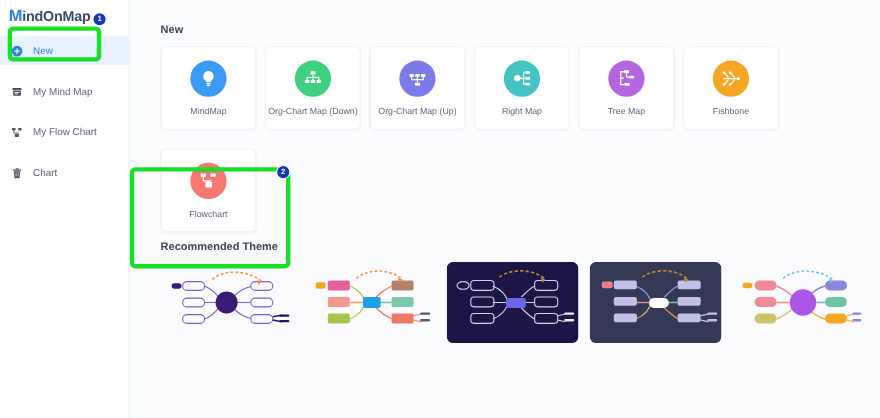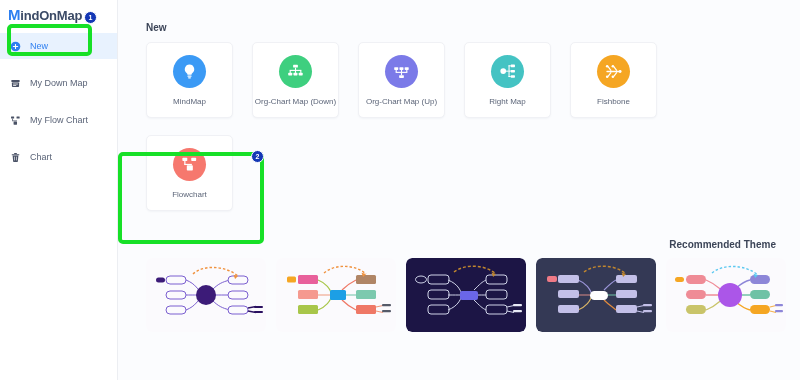--- a/index.html
+++ b/index.html
@@ -57,21 +57,21 @@
     overflow: hidden;
   }
   .section-title {
     font-size: 10px;
     font-weight: bold;
     color: #3c4558;
     margin-bottom: 9px;
   }
 
   
-  .card-row { display: flex; gap: 19px; }
+  .card-row { display: flex; gap: 8px; }
   .card {
     width: 87px; height: 76px;
     background: #ffffff;
     border: 1px solid #f0f1f5;
     border-radius: 5px;
     box-shadow: 0 1px 2px rgba(30,40,70,0.04);
     display: flex; flex-direction: column;
     align-items: center; justify-content: center;
     gap: 9px;
     cursor: pointer;
@@ -86,21 +86,21 @@
   .card-label {
     font-size: 8px;
     color: #5d6679;
     text-align: center;
     white-space: nowrap;
   }
 
   .row2 { margin-top: 17px; align-items: flex-end; }
 
   
-  .themes-title { margin-top: 28px; margin-bottom: 8px; text-align: right; }
+  .themes-title { margin-top: 8px; margin-bottom: 8px; }
   .theme-row { display: flex; gap: 10px; }
   .theme {
     width: 120px; height: 74px;
     border-radius: 6px;
     overflow: hidden;
     cursor: pointer;
     flex: 0 0 120px;
   }
   .theme svg { display: block; width: 100%; height: 100%; }
 
@@ -155,21 +155,21 @@
 
       <div class="nav-item">
         <span class="nav-icon">
           <svg viewBox="0 0 16 16" width="11" height="11">
               <rect x="2" y="3" width="12" height="3" rx="0.8" fill="#4a5266"></rect>
               <rect x="2.8" y="6.5" width="10.4" height="6.5" rx="1" fill="#4a5266"></rect>
               <rect x="4.5" y="8.2" width="7" height="1.1" fill="#fff"></rect>
               <rect x="4.5" y="10.2" width="4.5" height="1.1" fill="#fff"></rect>
             </svg>
         </span>
-        <span class="nav-label">My Down Map</span>
+        <span class="nav-label">My Mind Map</span>
       </div>
 
       <div class="nav-item">
         <span class="nav-icon">
           <svg viewBox="0 0 16 16" width="11" height="11">
               <rect x="1.5" y="2" width="4.5" height="3.2" rx="0.6" fill="#4a5266"></rect>
               <rect x="9.5" y="2" width="4.5" height="3.2" rx="0.6" fill="#4a5266"></rect>
               <rect x="3.2" y="5.2" width="1.1" height="3.2" fill="#4a5266"></rect>
               <rect x="3.2" y="8" width="7" height="1.1" fill="#4a5266"></rect>
               <rect x="5.2" y="9.6" width="5" height="4.4" rx="0.6" fill="#4a5266"></rect>
@@ -257,20 +257,36 @@
               <rect x="13.3" y="4.2" width="2.7" height="1.3" fill="#fff"></rect>
               <rect x="13.3" y="10.9" width="2.7" height="1.3" fill="#fff"></rect>
               <rect x="13.3" y="17.7" width="2.7" height="1.3" fill="#fff"></rect>
               <rect x="9.3" y="10.9" width="4" height="1.3" fill="#fff"></rect>
               <circle cx="6.6" cy="11.5" r="3.6" fill="#fff"></circle>
             </svg>
         </div>
         <div class="card-label">Right Map</div>
       </div>
 
+      <div class="card">
+        <div class="card-icon" style="background:#b565e0">
+          <svg viewBox="0 0 24 24" width="19" height="19">
+              <rect x="4.6" y="3.4" width="1.5" height="16.2" rx="0.4" fill="#fff"></rect>
+              <rect x="4.6" y="3.4" width="4.4" height="1.5" fill="#fff"></rect>
+              <rect x="4.6" y="10.6" width="4.4" height="1.5" fill="#fff"></rect>
+              <rect x="4.6" y="18.1" width="4.4" height="1.5" fill="#fff"></rect>
+              <rect x="9" y="2.4" width="6" height="3.4" rx="0.8" fill="#fff"></rect>
+              <rect x="11.4" y="5.8" width="1.4" height="4" fill="#fff"></rect>
+              <rect x="11.4" y="9.5" width="4.2" height="1.4" fill="#fff"></rect>
+              <rect x="15.2" y="8.6" width="5.6" height="3.2" rx="0.8" fill="#fff"></rect>
+              <rect x="9.5" y="16.9" width="6.4" height="3.2" rx="0.8" fill="#fff"></rect>
+            </svg>
+        </div>
+        <div class="card-label">Tree Map</div>
+      </div>
 
       <div class="card">
         <div class="card-icon" style="background:#f5a623">
           <svg viewBox="0 0 24 24" width="19" height="19">
               <rect x="3" y="11.2" width="18" height="1.6" rx="0.7" fill="#fff"></rect>
               <rect x="6.2" y="4.8" width="1.5" height="7" rx="0.6" transform="rotate(-38 6.9 8.3)" fill="#fff"></rect>
               <rect x="6.2" y="12.2" width="1.5" height="7" rx="0.6" transform="rotate(38 6.9 15.7)" fill="#fff"></rect>
               <rect x="13.4" y="4.8" width="1.5" height="7" rx="0.6" transform="rotate(-38 14.1 8.3)" fill="#fff"></rect>
               <rect x="13.4" y="12.2" width="1.5" height="7" rx="0.6" transform="rotate(38 14.1 15.7)" fill="#fff"></rect>
               <circle cx="4" cy="5.4" r="1.6" fill="#fff"></circle>

